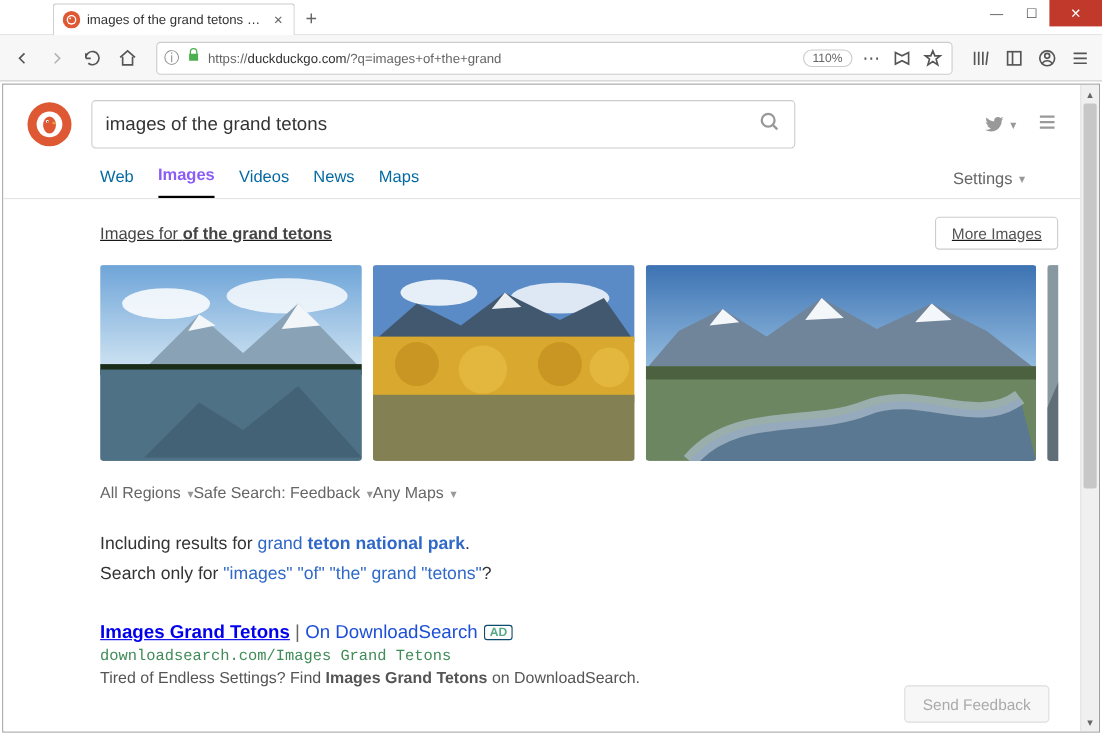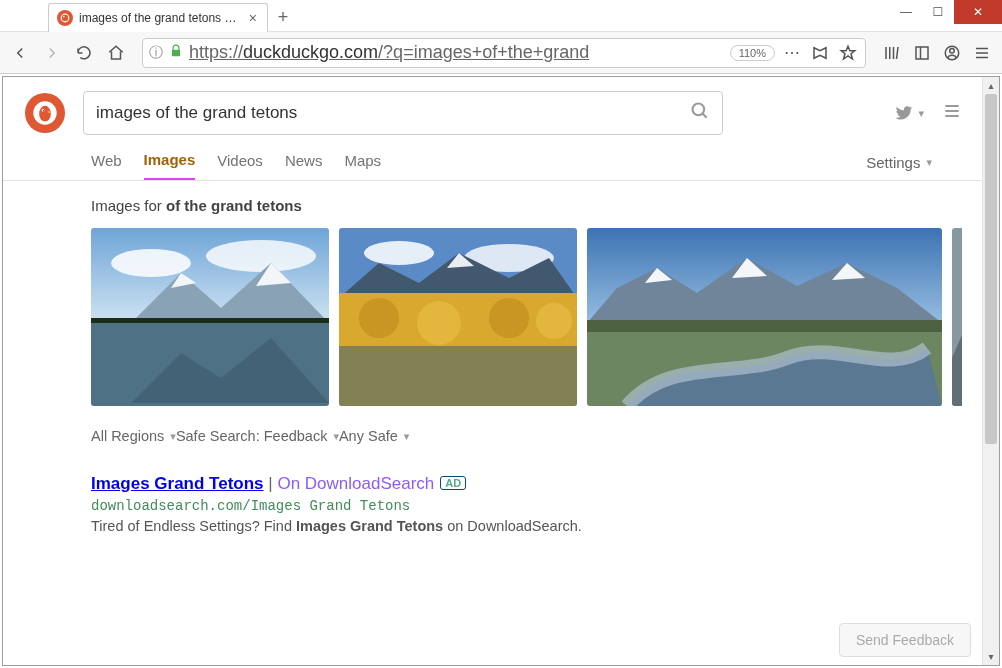--- a/index.html
+++ b/index.html
@@ -16,21 +16,21 @@
 .win-btn { width:32px; height:24px; display:flex; align-items:center; justify-content:center; font-size:12px; cursor:pointer; }
 .win-btn.close { background:#c0392b; color:#fff; width:48px; }
 .win-btn.min,.win-btn.max { color:#555; }
 
 .toolbar { height:42px; display:flex; align-items:center; padding:0 6px; gap:4px; border-bottom:1px solid #ccc; background:#f7f7f7; }
 .tb-btn { width:28px; height:28px; display:flex; align-items:center; justify-content:center; color:#555; cursor:pointer; border-radius:4px; }
 .tb-btn svg { width:18px; height:18px; stroke:currentColor; fill:none; stroke-width:2; }
 .urlbar { flex:1; display:flex; align-items:center; height:30px; border:1px solid #ccc; border-radius:4px; background:#fff; margin:0 8px; padding:0 6px; gap:6px; }
 .urlbar .info-icon { color:#888; font-size:14px; }
 .urlbar .lock-icon { color:#4caf50; }
-.urlbar .addr { flex:1; font-size:18px; color:#666; white-space:nowrap; overflow:hidden;text-decoration:underline; }
+.urlbar .addr { flex:1; font-size:12px; color:#666; white-space:nowrap; overflow:hidden; }
 .urlbar .addr .domain { color:#333; }
 .zoom-badge { border:1px solid #ccc; border-radius:10px; font-size:11px; padding:1px 8px; color:#666; }
 .tb-right { display:flex; align-items:center; gap:2px; }
 
 .content-frame { position:relative; height:calc(668px - 32px - 42px - 4px); border:1px solid #9e9e9e; margin:2px; overflow:hidden; }
 .scroll-track { position:absolute; right:0; top:0; bottom:0; width:17px; background:#f0f0f0; border-left:1px solid #e3e3e3; }
 .scroll-arrow { height:17px; display:flex; align-items:center; justify-content:center; color:#666; font-size:10px; cursor:pointer; }
 .scroll-thumb { position:absolute; left:2px; right:2px; top:17px; height:350px; background:#c7c7c7; border-radius:2px; cursor:pointer; }
 .scroll-arrow.bottom { position:absolute; bottom:0; left:0; right:0; }
 
@@ -40,51 +40,51 @@
 .ddg-logo { width:40px; height:40px; border-radius:50%; background:#de5833; display:flex; align-items:center; justify-content:center; }
 .ddg-logo svg { width:26px; height:26px; }
 .searchbox { flex:0 0 640px; height:44px; border:1px solid #ccc; border-radius:4px; display:flex; align-items:center; padding:0 12px; }
 .searchbox input { flex:1; border:none; outline:none; font-size:17px; color:#333; }
 .searchbox .search-icon { color:#888; cursor:pointer; }
 .hdr-actions { margin-left:auto; display:flex; align-items:center; gap:18px; color:#999; }
 .hdr-actions .tw { display:flex; align-items:center; gap:4px; cursor:pointer; }
 .hdr-actions svg { width:20px; height:20px; fill:#999; }
 
 .tabs-row { display:flex; align-items:center; padding:10px 20px 0 88px; border-bottom:1px solid #e3e3e3; }
-.searchtab { font-size:15px; color:#737373; padding:6px 0 10px; margin-right:22px; cursor:pointer; }
-.searchtab.active { color:#a16207; font-weight:600; border-bottom:2px solid #d946ef; }
+.searchtab { font-size:15px; color:#0369a1; padding:6px 0 10px; margin-right:22px; cursor:pointer; }
+.searchtab.active { color:#8b5cf6; font-weight:600; border-bottom:2px solid #000000; }
 .tabs-settings { margin-left:auto; margin-right:30px; color:#666; font-size:15px; display:flex; align-items:center; gap:6px; cursor:pointer;text-align:right; }
 
 .images-section { padding:16px 20px 0 88px; }
-.images-header { display:flex; align-items:center; margin-bottom:14px; }
+.images-header { display:flex; align-items:center; margin-bottom:14px;text-decoration:underline; }
 .images-header .lbl { font-size:15px; color:#444; }
 .images-header .lbl b { font-weight:700; }
 .more-btn { margin-left:auto; border:1px solid #ccc; border-radius:4px; padding:6px 14px; font-size:14px; color:#555; background:#fff; cursor:pointer; }
 .thumbs { display:flex; gap:10px; overflow:hidden; }
 .thumb { flex:0 0 auto; border-radius:3px; overflow:hidden; cursor:pointer; }
 .thumb svg { display:block; }
 
 .filters { padding:22px 20px 0 88px; display:flex; }
 .filter { font-size:14.5px; color:#666; display:flex; align-items:center; gap:6px; cursor:pointer; }
 .caret-dn { color:#999; font-size:11px; }
 
 .result-hints { padding:24px 20px 0 88px; font-size:16px; line-height:1.7; color:#333; }
 .result-hints a { color:#3068c8; text-decoration:none; }
 .result-hints .bold-link { font-weight:700; }
 
 .ad-result { padding:30px 20px 0 88px; }
 .ad-title { font-size:17px; color:#205eb5; font-weight:700; }
 .ad-title .sep { color:#666; font-weight:400; }
-.ad-title .sub { color:#8b5cf6; font-weight:400; }
+.ad-title .sub { color:#1d4ed8; font-weight:400; }
 .ad-badge { display:inline-block; border:1px solid #0c4a6e; color:#5a8; font-size:11px; border-radius:3px; padding:0 4px; margin-left:6px; vertical-align:2px; }
 .ad-url { color:#418c58; font-size:14px; margin-top:4px;font-family:Liberation Mono, monospace; }
 .ad-snip { color:#555; font-size:14.5px; margin-top:4px; }
 .ad-snip b { font-weight:600; }
 
-.feedback-btn { position:absolute; right:11px; bottom:8px; border:1px solid #ddd; background:#f7f7f7; color:#aaa; font-size:14px; padding:8px 16px; border-radius:4px; cursor:pointer; }
+.feedback-btn { position:absolute; right:28px; bottom:8px; border:1px solid #ddd; background:#f7f7f7; color:#aaa; font-size:14px; padding:8px 16px; border-radius:4px; cursor:pointer; }
 </style>
 </head>
 <body>
 
 <div class="titlebar">
   <div class="tab-leader"></div>
   <div class="tab">
     <span class="favicon">
       <svg viewBox="0 0 40 40">
           <circle cx="20" cy="20" r="20" fill="#de5833"></circle>
@@ -212,20 +212,21 @@
       <span class="searchtab">Maps</span>
       <span class="tabs-settings">
           <span>Settings</span>
           <span class="caret-dn">▾</span>
         </span>
     </div>
 
     <div class="images-section">
       <div class="images-header">
         <span class="lbl"><span>Images for </span><b>of the grand tetons</b></span>
+        <span class="more-btn">More Images</span>
       </div>
       <div class="thumbs">
         <div class="thumb">
             <svg width="238" height="178">
               <defs>
                 <linearGradient id="sky1" x1="0" y1="0" x2="0" y2="1">
                   <stop offset="0" stop-color="#6fa5d8"></stop>
                   <stop offset="1" stop-color="#cfe3f2"></stop>
                 </linearGradient>
               </defs>
@@ -289,25 +290,29 @@
     <div class="filters">
       <span class="filter">
           <span>All Regions</span>
           <span class="caret-dn">▾</span>
         </span>
       <span class="filter">
           <span>Safe Search: Feedback</span>
           <span class="caret-dn">▾</span>
         </span>
       <span class="filter">
-          <span>Any Safe</span>
+          <span>Any Maps</span>
           <span class="caret-dn">▾</span>
         </span>
     </div>
 
+    <div class="result-hints">
+      <div><span>Including results for </span><a href="#"><span>grand</span><span class="bold-link"> teton national park</span></a>.</div>
+      <div><span>Search only for </span><a href="#">"images" "of" "the" grand "tetons"</a><span>?</span></div>
+    </div>
 
     <div class="ad-result">
       <div class="ad-title"><a href="#"><span>Images Grand Tetons</span></a><span class="sep"> | </span><span class="sub">On DownloadSearch</span><span class="ad-badge">AD</span></div>
       <div class="ad-url">downloadsearch.com/Images Grand Tetons</div>
       <div class="ad-snip"><span>Tired of Endless Settings? Find </span><b>Images Grand Tetons</b><span> on DownloadSearch.</span></div>
     </div>
 
     <div class="feedback-btn">Send Feedback</div>
   </div>
 

